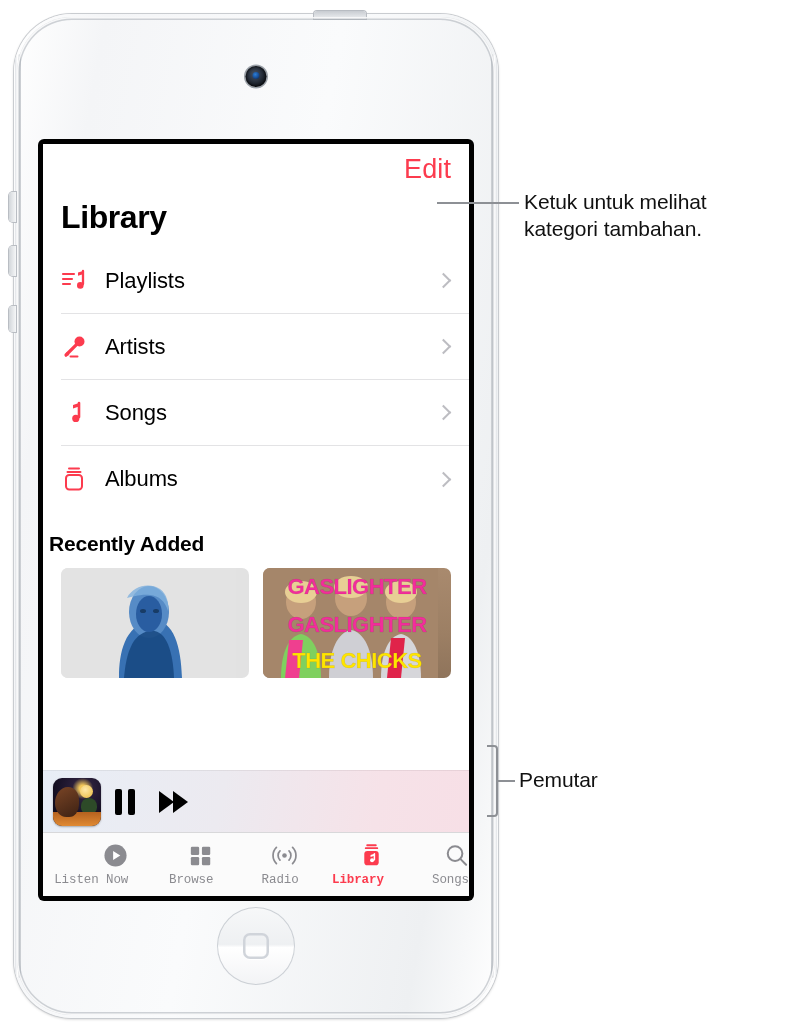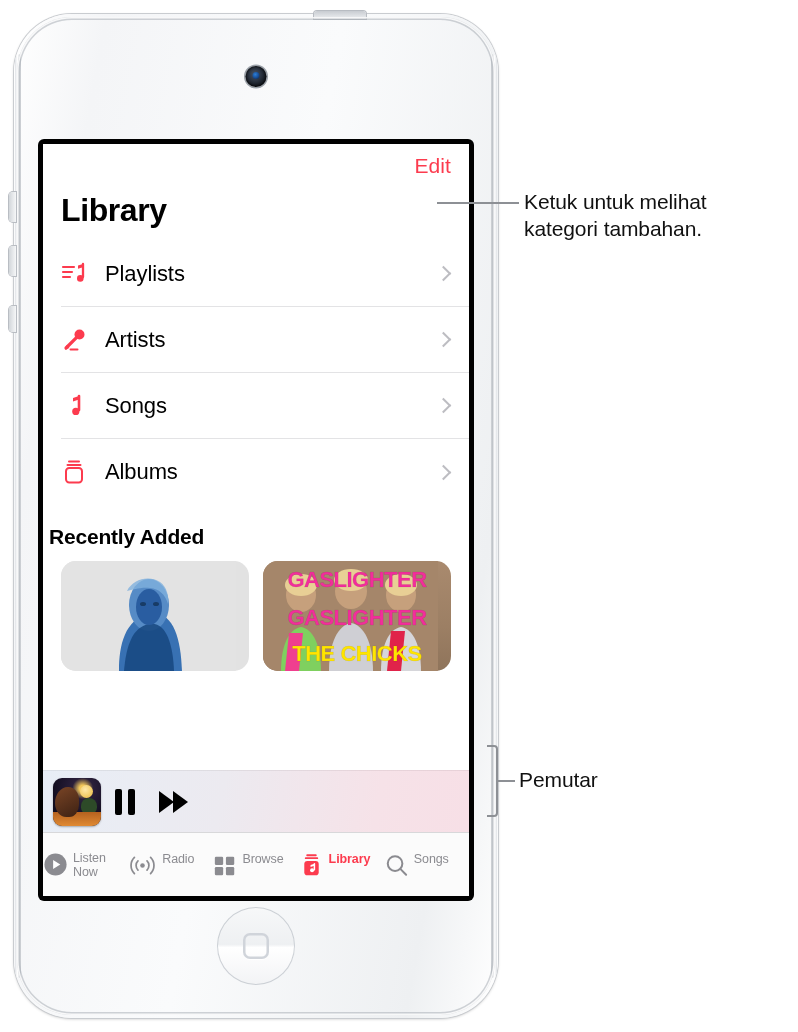--- a/index.html
+++ b/index.html
@@ -97,21 +97,21 @@
   }
   .battery i { display:block; width:100%; height:100%; background:#000; border-radius:1.5px; }
   .battery:after {
     content:""; position:absolute; right:-4px; top:4px; width:2.5px; height:6px;
     background:#8a8a8a; border-radius:0 2px 2px 0;
   }
 
   
   .content { flex:1; position:relative; overflow:hidden; }
   .edit-row { padding:10px 18px 0; text-align:right; }
-  .edit-link { font-size:21px; color:#FC3B4E; letter-spacing:.1px; }
+  .edit-link { font-size:27px; color:#FC3B4E; letter-spacing:.1px; }
   .big-title {
     font-size:32px; font-weight:700; letter-spacing:-.4px;
     padding:14px 18px 12px; color:#000;
   }
 
   .lib-list { padding:0 0 0 18px; }
   .lib-row {
     display:flex; align-items:center; height:66px;
     border-bottom:1.5px solid #e3e3e5; padding-right:16px;
   }
@@ -119,21 +119,21 @@
   .lib-icon { width:44px; flex:0 0 44px; display:flex; align-items:center; justify-content:flex-start; }
   .lib-label { flex:1; font-size:22px; color:#000; letter-spacing:-.1px; }
   .chev { width:11px; height:11px; border-right:2.6px solid #bdbdc2; border-bottom:2.6px solid #bdbdc2;
           transform:rotate(-45deg); margin-right:4px; }
 
   .section-title {
     font-size:21px; font-weight:700; letter-spacing:-.2px;
     padding:20px 6px 12px; color:#000;
   }
   .albums { display:flex; gap:14px; padding:0 18px; }
-  .album { width:197px; height:110px; border-radius:15px; overflow:hidden; position:relative; }
+  .album { width:197px; height:110px; border-radius:7px; overflow:hidden; position:relative; }
 
   .art-billie { background:#e2e2e2; }
   .art-gas { background:linear-gradient(180deg,#a98a6e 0%,#9c7f64 60%,#8f745b 100%); }
   .gas-t {
     position:absolute; left:0; right:0; text-align:center; font-weight:800;
     font-family:"Liberation Sans", sans-serif; letter-spacing:-.5px;
     -webkit-text-stroke:0.5px rgba(0,0,0,.12);
   }
   .gas1 { top:6px;  font-size:22px; color:#F22E9B; }
   .gas2 { top:44px; font-size:22px; color:#F22E9B; }
@@ -171,21 +171,21 @@
     content:""; position:absolute; top:0; width:0; height:0;
     border-top:11px solid transparent; border-bottom:11px solid transparent; border-left:15px solid #000;
   }
   .ic-ff:before { left:0; } .ic-ff:after { left:14px; }
 
   
   .tabbar {
     flex:0 0 64px; height:64px; display:flex; align-items:center;
     background:#fbfbfb; border-top:1px solid #d8d8da;
   }
-  .tab { flex:1; display:flex; flex-direction:row; align-items:flex-start; gap:5px; }
+  .tab { flex:1; display:flex; flex-direction:column; align-items:flex-end; gap:5px;font-family:Liberation Mono, monospace; }
   .tab-label { font-size:12.5px; color:#8b8b90; letter-spacing:-.1px; }
   .tab.active .tab-label { color:#FC3B4E; font-weight:600; }
   .tab-ico { height:26px; display:flex; align-items:flex-end; justify-content:center; }
 
   
   .callout-text { position:absolute; font-size:21px; color:#111; line-height:1.3; letter-spacing:-.1px; }
   .lead { position:absolute; background:#8d9095; }
   .bracket {
     position:absolute; border:2px solid #8d9095; border-left:none;
     border-radius:0 4px 4px 0;
@@ -343,43 +343,43 @@
             <span class="tab-ico">
               <svg viewBox="0 0 26 26" width="25" height="25">
                 <circle cx="13" cy="13" r="11.5" fill="#8b8b90"></circle>
                 <path d="M10.5 8.2 18 13l-7.5 4.8z" fill="#fff"></path>
               </svg>
             </span>
             <span class="tab-label">Listen Now</span>
           </div>
           <div class="tab">
             <span class="tab-ico">
-              <svg viewBox="0 0 30 26" width="29" height="25">
-                <circle cx="15" cy="13" r="2.4" fill="#8b8b90"></circle>
-                <g stroke="#8b8b90" stroke-width="1.8" fill="none" stroke-linecap="round">
-                  <path d="M10.3 8.3a6.6 6.6 0 0 0 0 9.4M19.7 8.3a6.6 6.6 0 0 1 0 9.4"></path>
-                  <path d="M6.6 4.6a11.8 11.8 0 0 0 0 16.8M23.4 4.6a11.8 11.8 0 0 1 0 16.8"></path>
-                </g>
-              </svg>
-            </span>
-            <span class="tab-label">Radio</span>
-          </div>
-          <div class="tab">
-            <span class="tab-ico">
               <svg viewBox="0 0 26 26" width="24" height="24">
                 <g fill="#8b8b90">
                   <rect x="2" y="3" width="9" height="9" rx="1.4"></rect>
                   <rect x="14" y="3" width="9" height="9" rx="1.4"></rect>
                   <rect x="2" y="14" width="9" height="9" rx="1.4"></rect>
                   <rect x="14" y="14" width="9" height="9" rx="1.4"></rect>
                 </g>
               </svg>
             </span>
             <span class="tab-label">Browse</span>
           </div>
+          <div class="tab">
+            <span class="tab-ico">
+              <svg viewBox="0 0 30 26" width="29" height="25">
+                <circle cx="15" cy="13" r="2.4" fill="#8b8b90"></circle>
+                <g stroke="#8b8b90" stroke-width="1.8" fill="none" stroke-linecap="round">
+                  <path d="M10.3 8.3a6.6 6.6 0 0 0 0 9.4M19.7 8.3a6.6 6.6 0 0 1 0 9.4"></path>
+                  <path d="M6.6 4.6a11.8 11.8 0 0 0 0 16.8M23.4 4.6a11.8 11.8 0 0 1 0 16.8"></path>
+                </g>
+              </svg>
+            </span>
+            <span class="tab-label">Radio</span>
+          </div>
           <div class="tab active">
             <span class="tab-ico">
               <svg viewBox="0 0 26 26" width="25" height="25">
                 <g stroke="#FC3B4E" stroke-width="1.9" stroke-linecap="round">
                   <line x1="8.5" y1="2.3" x2="17.5" y2="2.3"></line>
                   <line x1="7" y1="5.4" x2="19" y2="5.4"></line>
                 </g>
                 <rect x="5.5" y="8.2" width="15" height="15" rx="3.2" fill="#FC3B4E"></rect>
                 <path d="M16 11.2v6.1" stroke="#fff" stroke-width="1.6" stroke-linecap="round"></path>
                 <path d="M16 11.2l-4 1.2v2.1l4-1.2z" fill="#fff"></path>

